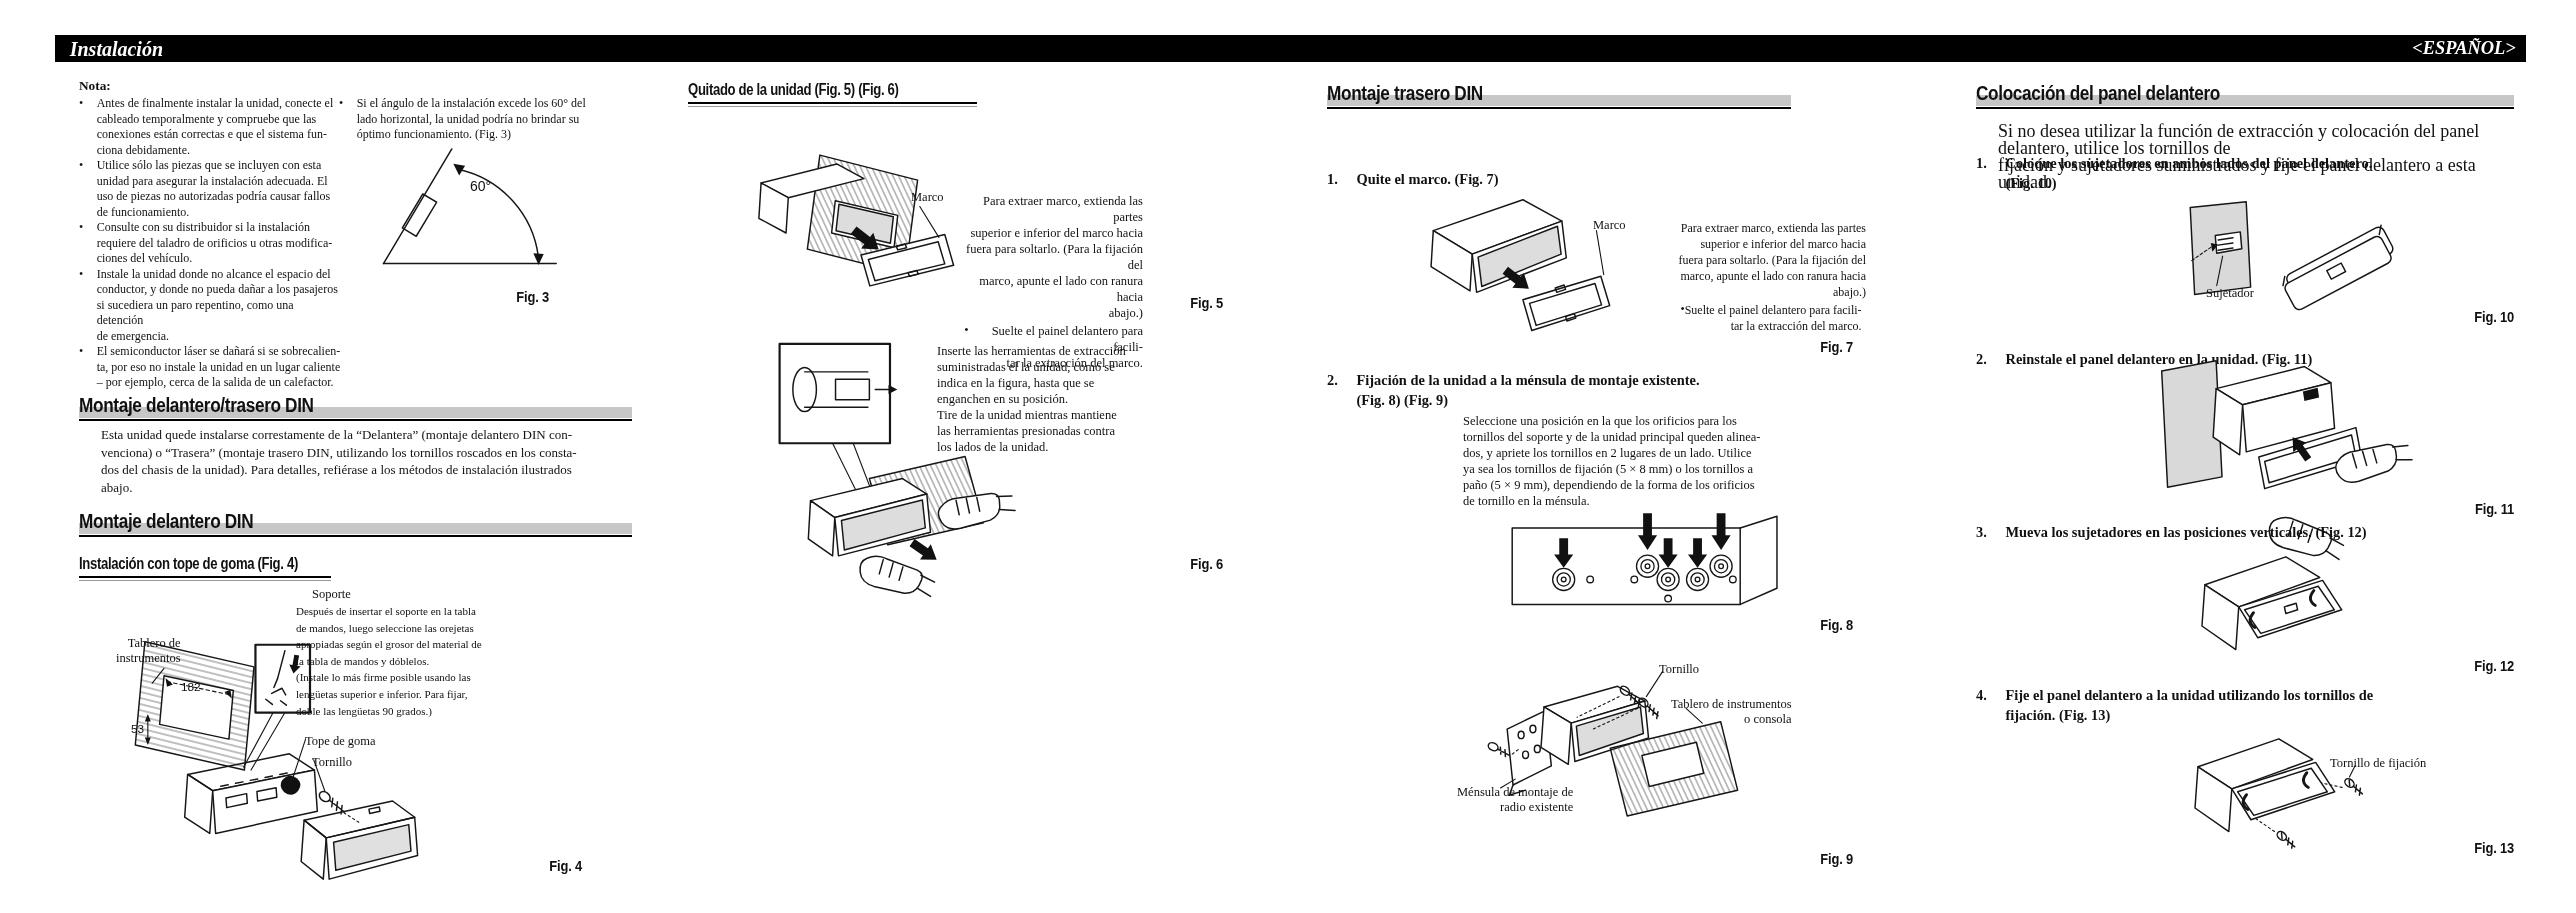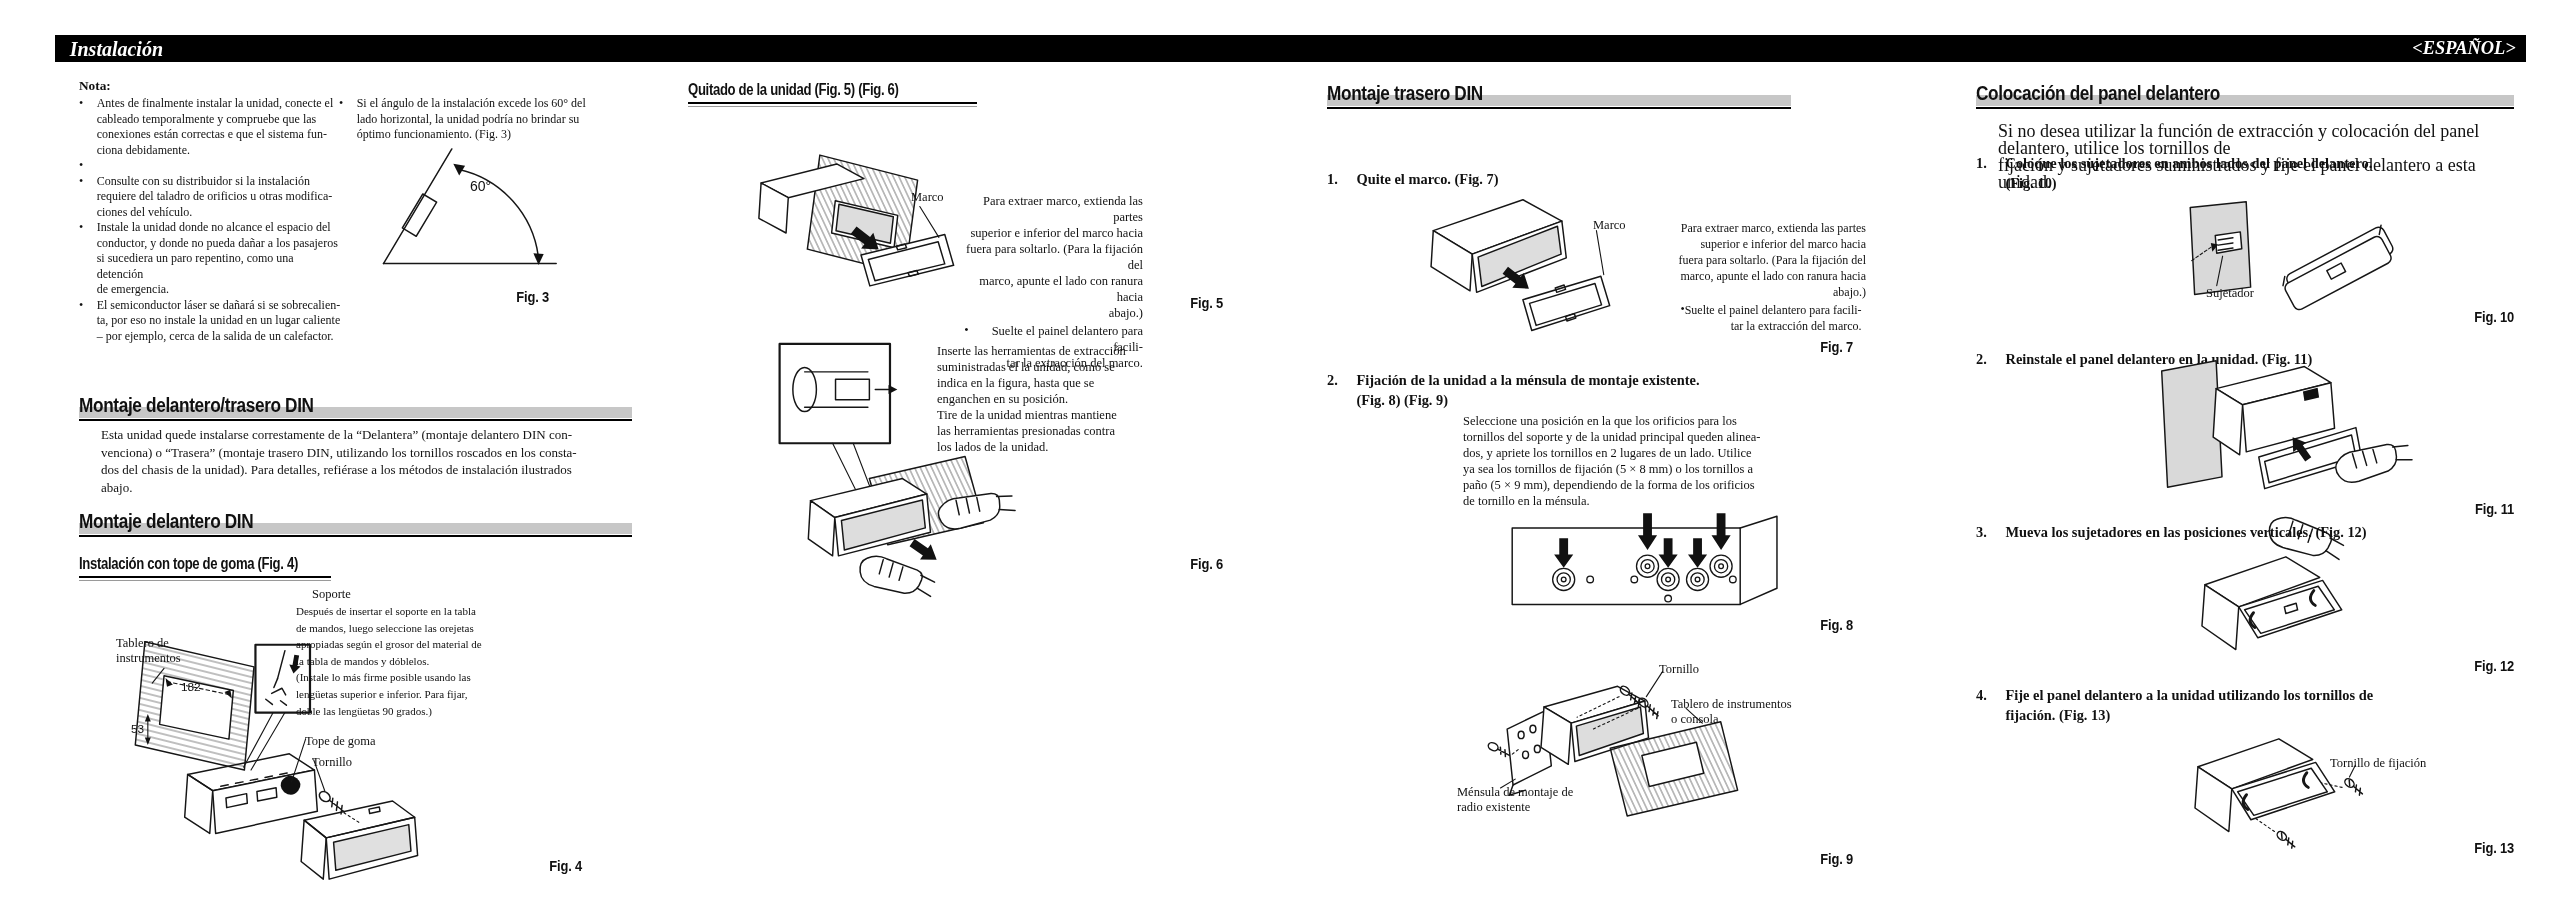--- a/index.html
+++ b/index.html
@@ -17,21 +17,21 @@
   .sechead .txt{position:absolute;left:0;top:0;font:bold 20px/26.5px "Liberation Sans",sans-serif;
                 letter-spacing:-0.4px;white-space:nowrap;transform:scaleX(.86);transform-origin:0 50%;z-index:2;}
   
   .subhead{position:absolute;height:23.6px;}
   .subhead::before{content:"";position:absolute;left:0;right:0;bottom:0;height:1.8px;background:#000;}
   .subhead::after{content:"";position:absolute;left:0;right:0;bottom:-3.7px;height:1.1px;background:#9a9a9a;}
   .subhead .txt{position:absolute;left:0;top:0;font:bold 16px/20.6px "Liberation Sans",sans-serif;
                 letter-spacing:-0.4px;white-space:nowrap;transform:scaleX(.82);transform-origin:0 50%;}
   
   .par{position:absolute;font:12.5px/16px "Liberation Serif",serif;white-space:pre-line;}
-  .lbl{position:absolute;font:12.5px/14.7px "Liberation Serif",serif;white-space:pre-line;}
+  .lbl{position:absolute;font:12.5px/14.7px "Liberation Serif",serif;white-space:pre-line;text-align:right;}
   .dim{position:absolute;font:11.8px/11.8px "Liberation Sans",sans-serif;}
   .blist{position:absolute;display:flex;flex-direction:column;}
   .brow{display:flex;}
   .brow .dot{width:17.7px;flex:none;font:12px/15.5px "Liberation Serif",serif;}
   .brow .btxt{font:12px/15.5px "Liberation Serif",serif;white-space:pre-line;}
   .step{position:absolute;display:flex;font:bold 14.4px/20px "Liberation Serif",serif;}
   .step .num{width:29.5px;flex:none;}
   .step .stxt{white-space:pre-line;}
   .figcap{position:absolute;font:bold 14.7px/17.7px "Liberation Sans",sans-serif;text-align:right;
           letter-spacing:-0.2px;transform:scaleX(.88);transform-origin:100% 50%;}
@@ -52,20 +52,24 @@
   <div class="blist" style="left:79px;top:96px;width:262px">
     <div class="brow">
         <span class="dot">•</span>
         <span class="btxt">Antes de finalmente instalar la unidad, conecte el
 cableado temporalmente y compruebe que las
 conexiones están correctas e que el sistema fun-
 ciona debidamente.</span>
       </div>
     <div class="brow">
         <span class="dot">•</span>
+        <span class="btxt">Utilice sólo las piezas que se incluyen con esta
+unidad para asegurar la instalación adecuada. El
+uso de piezas no autorizadas podría causar fallos
+de funcionamiento.</span>
       </div>
     <div class="brow">
         <span class="dot">•</span>
         <span class="btxt">Consulte con su distribuidor si la instalación
 requiere del taladro de orificios u otras modifica-
 ciones del vehículo.</span>
       </div>
     <div class="brow">
         <span class="dot">•</span>
         <span class="btxt">Instale la unidad donde no alcance el espacio del

